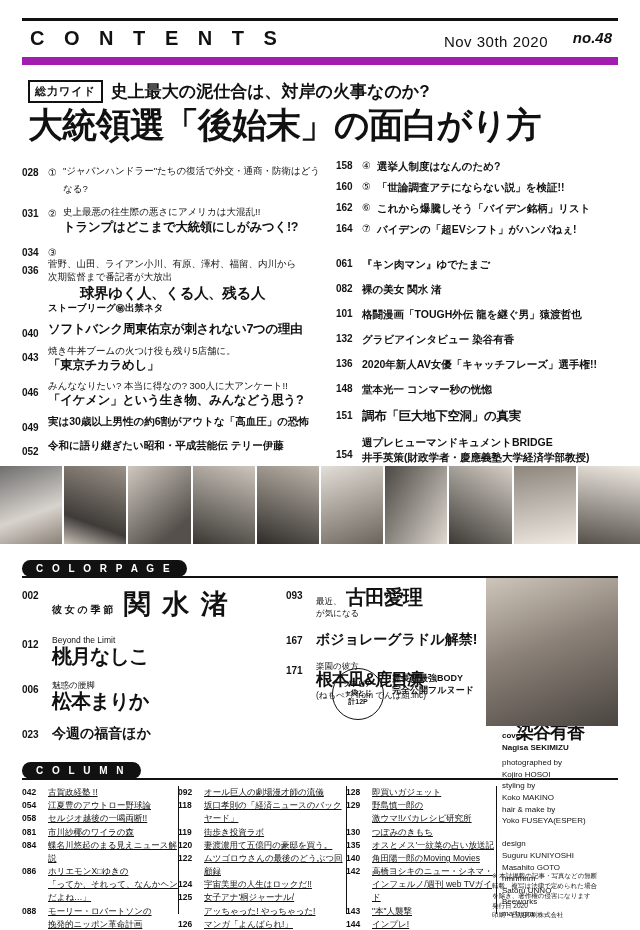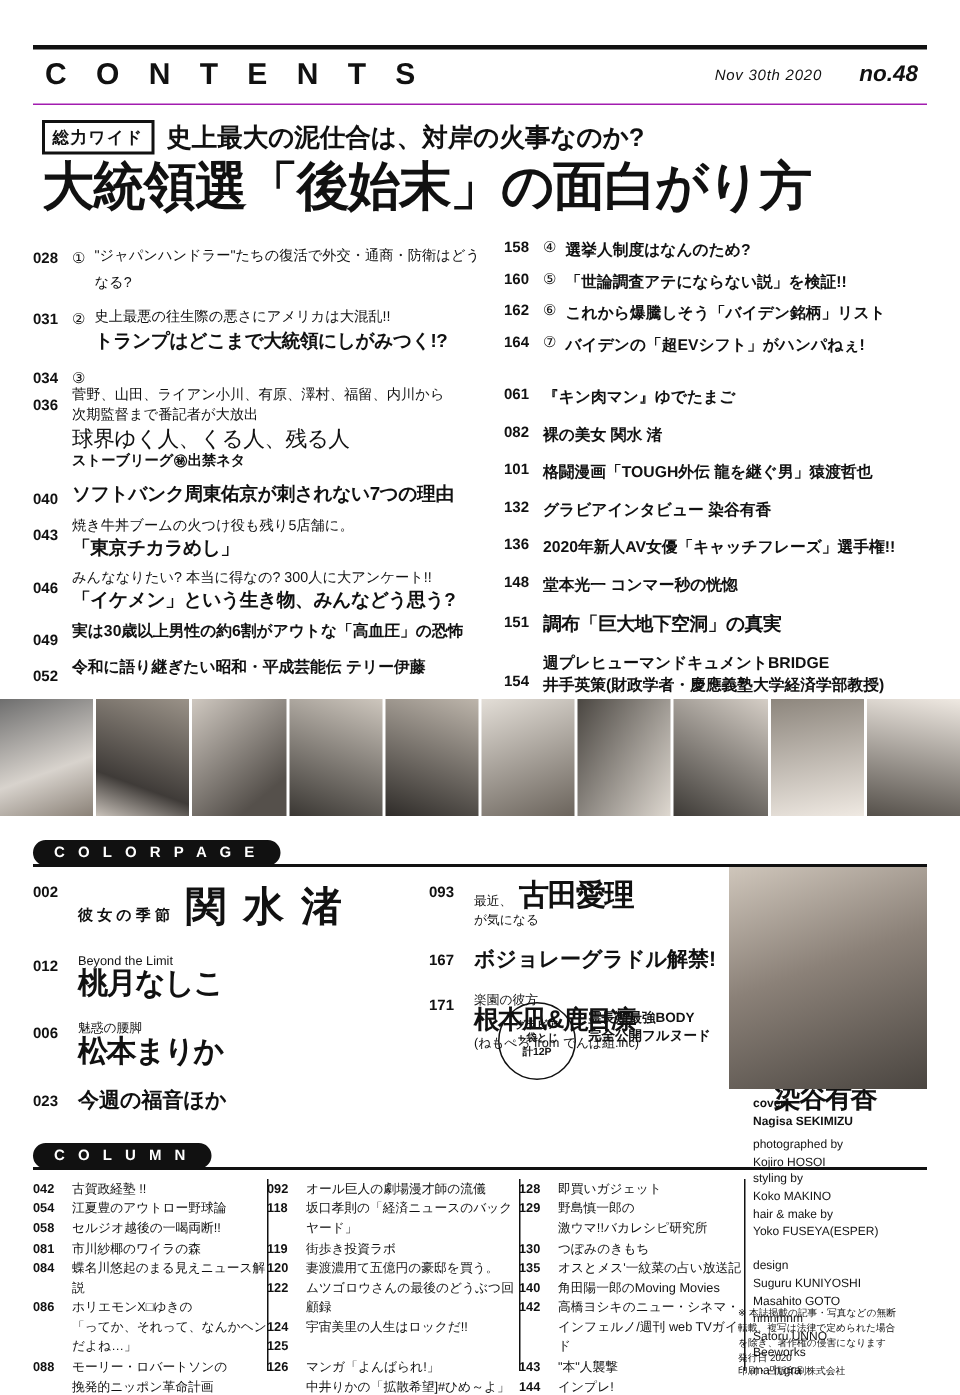--- a/index.html
+++ b/index.html
@@ -1,37 +1,37 @@
 <!DOCTYPE html>
 <html><head>
 <meta charset="utf-8">
 <style>
   html,body{margin:0;padding:0;background:#fff;}
   body{width:640px;height:930px;position:relative;font-family:"Liberation Sans","DejaVu Sans",sans-serif;color:#111;}
   .page{position:absolute;inset:0;background:#fff;}
   
-  .hdr{position:absolute;left:22px;top:30px;width:596px;height:36px;border-top:3px solid #111;border-bottom:1px solid #a21caf;text-align:right;}
+  .hdr{position:absolute;left:22px;top:18px;width:596px;height:36px;border-top:3px solid #111;border-bottom:8px solid #a21caf;text-align:right;}
   .hdr-title{position:absolute;left:8px;top:6px;font-size:20px;letter-spacing:7px;font-weight:bold;}
-  .hdr-date{position:absolute;right:70px;top:12px;font-size:10px;letter-spacing:.5px;font-style:italic;}
+  .hdr-date{position:absolute;right:70px;top:12px;font-size:15px;letter-spacing:.5px;}
   .hdr-no{position:absolute;right:6px;top:8px;font-size:15px;font-weight:bold;font-style:italic;}
   
   .lead{position:absolute;left:28px;top:80px;width:590px;}
   .lead-row{display:flex;align-items:center;gap:8px;}
   .lead-tag{display:inline-block;border:2px solid #111;padding:2px 5px;font-size:11px;font-weight:bold;letter-spacing:1px;}
   .lead-sub{font-size:17px;font-weight:bold;letter-spacing:0px;}
   .lead-main{margin-top:4px;font-size:35px;font-weight:bold;letter-spacing:-1px;line-height:1.05;}
   
   .colL{position:absolute;left:22px;top:160px;width:300px;}
   .colR{position:absolute;left:336px;top:160px;width:290px;}
   .num-item{display:flex;margin-bottom:5px;}
   .num{width:26px;font-size:10px;font-weight:bold;padding-top:7px;}
   .circ{width:15px;font-size:10px;padding-top:7px;}
   .ntxt{flex:1;}
   .kicker{font-size:9.5px;line-height:1.35;}
-  .bigline{font-size:14.5px;font-weight:normal;line-height:1.25;letter-spacing:-.4px;}
+  .bigline{font-size:14.5px;font-weight:bold;line-height:1.25;letter-spacing:-.4px;margin-left:32px;}
   .midline{font-size:12.5px;font-weight:bold;line-height:1.3;letter-spacing:-.3px;}
   .smline{font-size:10.5px;font-weight:bold;line-height:1.3;}
   .rsmall{font-size:10.5px;font-weight:bold;}
   .r-item{display:flex;margin-bottom:7px;align-items:flex-start;}
   .r-item .num{padding-top:0px;}
   .r-item .circ{padding-top:0px;}
   
   .midlist{position:absolute;left:22px;top:258px;width:306px;}
   .midlist .num-item{margin-bottom:4px;}
   .midlist-r{position:absolute;left:336px;top:258px;width:294px;}
@@ -57,21 +57,21 @@
   .badge{position:absolute;left:332px;top:668px;width:52px;height:52px;border-radius:50%;border:1.5px solid #111;font-size:7px;text-align:center;line-height:1.25;padding-top:11px;box-sizing:border-box;font-weight:bold;}
   .bnote{position:absolute;left:392px;top:672px;font-size:9px;line-height:1.35;font-weight:bold;}
   
   .colsec{top:760px;}
   .col-rule{position:absolute;left:22px;top:778px;width:596px;border-bottom:2px solid #111;}
   .col-grid{position:absolute;left:22px;top:786px;width:596px;display:flex;gap:0px;}
   .col-c{font-size:8.5px;line-height:1.55;}
   .c1{width:156px;}.c2{width:168px;}.c3{width:150px;}.c4{width:120px;}
   .col-line{display:flex;}
   .col-line .n{width:26px;font-weight:bold;}
-  .col-line .t{flex:1;}
+  .col-line .t{flex:1;text-decoration:underline;}
   .foot{position:absolute;right:18px;bottom:10px;width:130px;font-size:6.5px;line-height:1.5;text-align:left;}
   .vline{position:absolute;top:786px;border-left:1px solid #111;height:128px;}
 </style>
 </head>
 <body>
 
 <div class="page">
 
   <div class="hdr">
     <div class="hdr-title">C O N T E N T S</div>
@@ -392,20 +392,22 @@
       <div class="col-line">
           <span class="n">122</span>
           <span class="t">ムツゴロウさんの最後のどうぶつ回顧録</span>
         </div>
       <div class="col-line">
           <span class="n">124</span>
           <span class="t">宇宙美里の人生はロックだ!!</span>
         </div>
       <div class="col-line">
           <span class="n">125</span>
+          <span class="t" style="white-space:pre-line">女子アナ'桐ジャーナル/
+アッちゃった! やっちゃった!</span>
         </div>
       <div class="col-line">
           <span class="n">126</span>
           <span class="t" style="white-space:pre-line">マンガ「よんばられ!」
 中井りかの「拡散希望]#ひめ～よ」</span>
         </div>
     </div>
     <div class="col-c c3">
       <div class="col-line">
           <span class="n">128</span>

